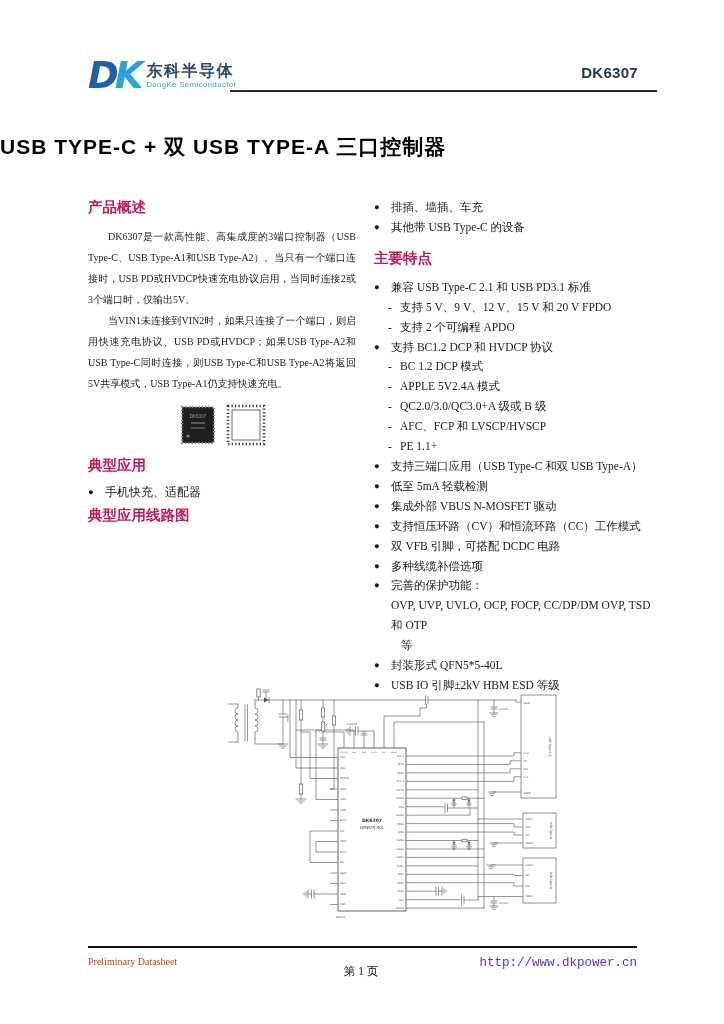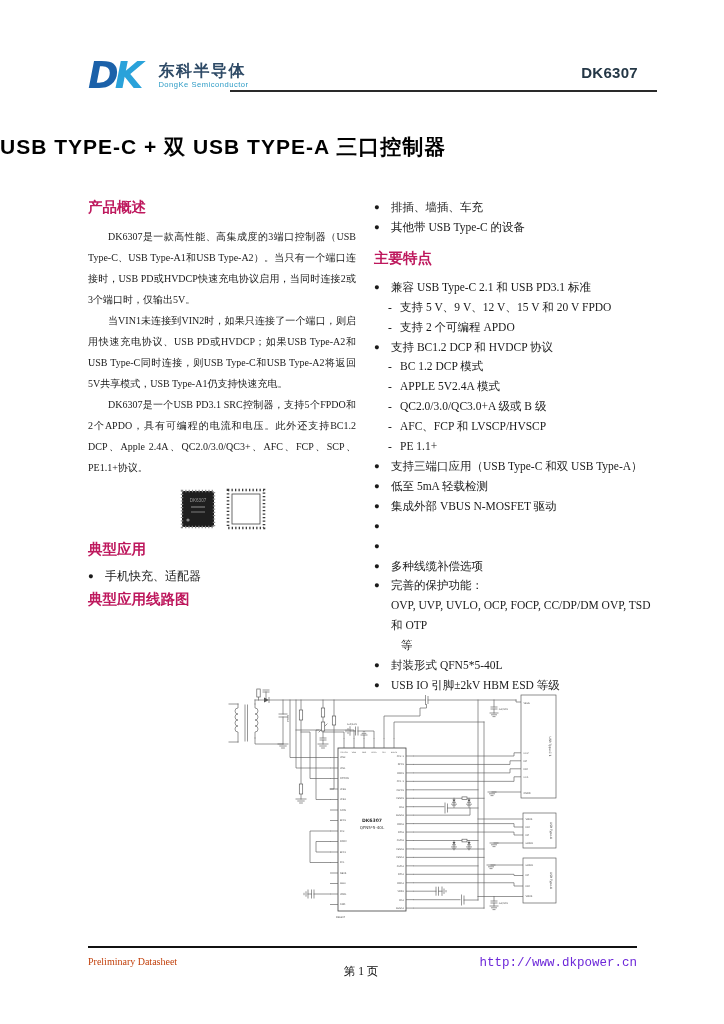--- a/index.html
+++ b/index.html
@@ -1,19 +1,19 @@
 <!DOCTYPE html>
 <html><head>
 <meta charset="utf-8">
 <style>
   html,body{margin:0;padding:0;background:#e8e8e8}
   .page{position:relative;width:724px;height:1024px;margin:0 auto;background:#ffffff;overflow:hidden;
         font-family:"Liberation Sans",sans-serif;color:#1c1c1c}
   
-  .logo{position:absolute;left:88px;top:57px;display:flex;align-items:flex-start;gap:19px}
+  .logo{position:absolute;left:88px;top:57px;display:flex;align-items:flex-start;gap:7px}
   .logo-dk{font-family:"DejaVu Sans",sans-serif;font-weight:900;font-size:37px;line-height:38px;letter-spacing:-4px;font-style:italic}
   .logo-dk .d{color:#1b61a9}.logo-dk .k{color:#2aa2da}
   .logo-text{padding-top:5px}
   .brand-cn{font-size:16px;font-weight:700;color:#2e4a66;letter-spacing:1.5px;line-height:18px}
   .brand-en{font-size:7.6px;color:#2e9cc6;letter-spacing:.5px}
   .part-no{position:absolute;right:86px;top:64px;font-size:15px;font-weight:700;color:#243746;letter-spacing:.3px}
   .header-rule{position:absolute;left:230px;top:90px;width:427px;height:2px;background:#2a2a2a}
   
   .doc-title{position:absolute;left:0;top:133px;width:724px;margin:0;
              font-size:21px;font-weight:800;letter-spacing:1px;color:#000}
@@ -71,21 +71,20 @@
   <div class="header-rule"></div>
 
   <h1 class="doc-title">USB TYPE-C + 双 USB TYPE-A 三口控制器</h1>
 
   <section class="col-left">
     <h2 class="sec">产品概述</h2>
     <div>
 
     <p class="body-p">DK6307是一款高性能、高集成度的3端口控制器（USB Type-C、USB Type-A1和USB Type-A2）。当只有一个端口连接时，USB PD或HVDCP快速充电协议启用，当同时连接2或3个端口时，仅输出5V。</p>
         <p class="body-p">当VIN1未连接到VIN2时，如果只连接了一个端口，则启用快速充电协议、USB PD或HVDCP；如果USB Type-A2和USB Type-C同时连接，则USB Type-C和USB Type-A2将返回5V共享模式，USB Type-A1仍支持快速充电。</p>
-        <p class="body-p">DK6307是一个USB PD3.1 SRC控制器，支持5个FPDO和2个APDO，具有可编程的电流和电压。此外还支持BC1.2 DCP、Apple 2.4A、QC2.0/3.0/QC3+、AFC、FCP、SCP、PE1.1+协议。</p>
       </div>
     <div class="chips">
       <svg width="40" height="46" viewBox="0 0 40 46">
         <rect x="4" y="5" width="32" height="36" rx="2" fill="#1e1e1e"></rect>
         <rect x="4" y="5" width="32" height="36" fill="none" stroke="#8a8a8a" stroke-width="2.4" stroke-dasharray="1.2,2.1"></rect>
         <text x="20" y="16" text-anchor="middle" font-size="4.6" fill="#9a9a9a">DK6307</text>
         <line x1="13" y1="21" x2="27" y2="21" stroke="#777" stroke-width="1.3"></line>
         <line x1="13" y1="26" x2="27" y2="26" stroke="#666" stroke-width="1.3"></line>
         <circle cx="10" cy="34" r="1.6" fill="#888"></circle>
       </svg>
@@ -163,23 +162,25 @@
         <div class="feat-item b">
           <span class="m">●</span>
           <span>低至 5mA 轻载检测</span>
         </div>
         <div class="feat-item b">
           <span class="m">●</span>
           <span>集成外部 VBUS N-MOSFET 驱动</span>
         </div>
         <div class="feat-item b">
           <span class="m">●</span>
-        </div>
-        <div class="feat-item b">
-          <span class="m">●</span>
+          <span>支持恒压环路（CV）和恒流环路（CC）工作模式</span>
+        </div>
+        <div class="feat-item b">
+          <span class="m">●</span>
+          <span>双 VFB 引脚，可搭配 DCDC 电路</span>
         </div>
         <div class="feat-item b">
           <span class="m">●</span>
           <span>多种线缆补偿选项</span>
         </div>
         <div class="feat-item b">
           <span class="m">●</span>
           <span>完善的保护功能：</span>
         </div>
         <div class="feat-item c">

